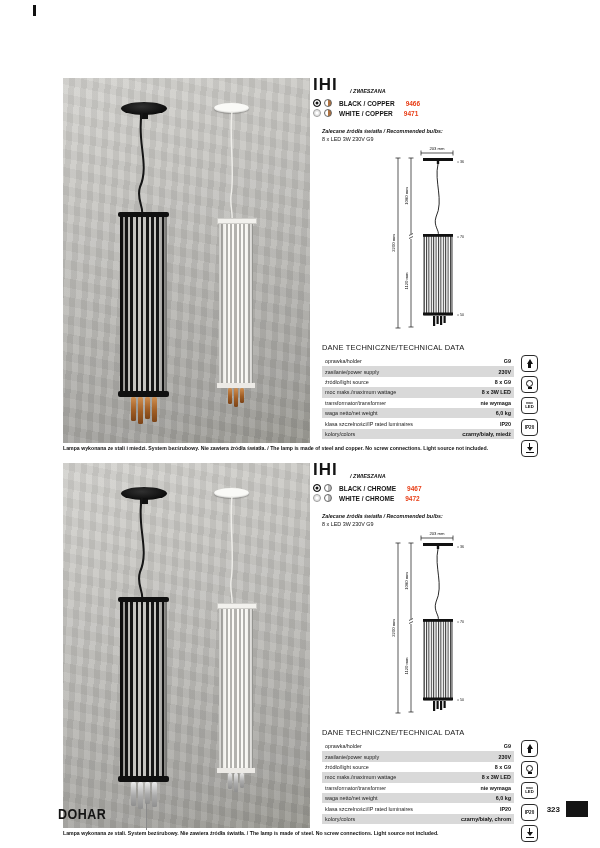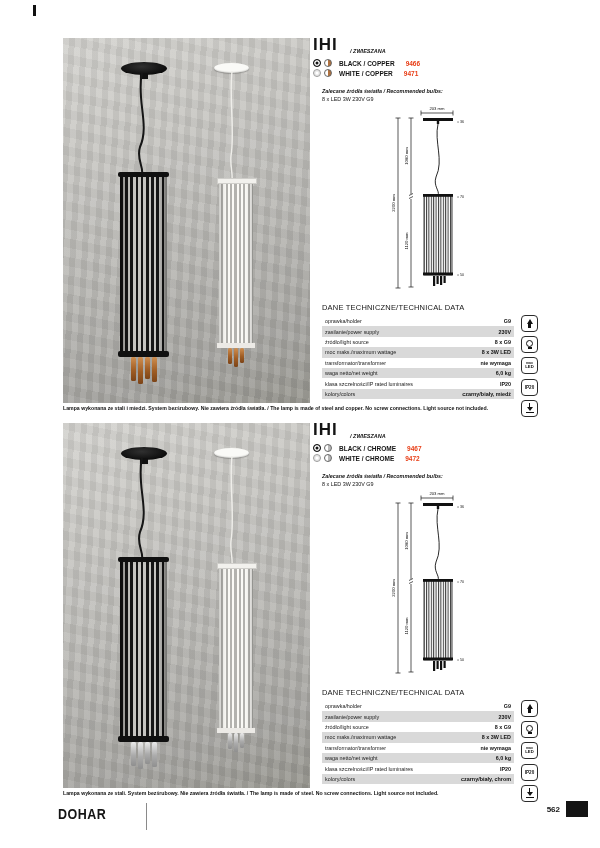--- a/index.html
+++ b/index.html
@@ -1,19 +1,19 @@
 <!DOCTYPE html>
 <html><head>
 <meta charset="utf-8">
 <style>
   html,body{margin:0;padding:0;background:#fff;}
   #canvas{position:relative;width:600px;height:848px;background:#fff;overflow:hidden;
           font-family:"Liberation Sans",sans-serif;color:#141414;}
   .abs{position:absolute;}
-  .section{position:absolute;left:0;width:515px;height:385px;}
+  .section{position:absolute;left:0;width:515px;height:385px;margin-top:40px;}
   #sec1{top:0;} #sec2{top:385px;}
 
   
   .photo{position:absolute;left:63px;top:38px;width:247px;height:365px;overflow:hidden;
          background:linear-gradient(160deg,#d4d3cf 0%,#c7c6c2 30%,#b8b7b3 58%,#a6a5a1 84%,#97968f 100%);}
   .grain{position:absolute;inset:0;
          background:repeating-linear-gradient(93deg,rgba(255,255,255,.06) 0 6px,rgba(0,0,0,.05) 6px 12px),
                     repeating-linear-gradient(12deg,rgba(255,255,255,.04) 0 9px,rgba(0,0,0,.03) 9px 18px);}
   .lamp{position:absolute;inset:0;}
   .lamp > *{position:absolute;}
@@ -411,15 +411,15 @@
           <i class="tri-dn"></i>
           <i class="g-base"></i>
         </div>
     </div>
 
     <div class="abs caption">Lampa wykonana ze stali. System bezśrubowy. Nie zawiera źródła światła. / The lamp is made of steel. No screw connections. Light source not included.</div>
   </div>
 
   <div class="abs brand">DOHAR</div>
   <div class="abs footer-divider"></div>
-  <div class="abs page-num">562</div>
+  <div class="abs page-num">323</div>
   <div class="abs page-square"></div>
 </div>
 
 </body></html>

